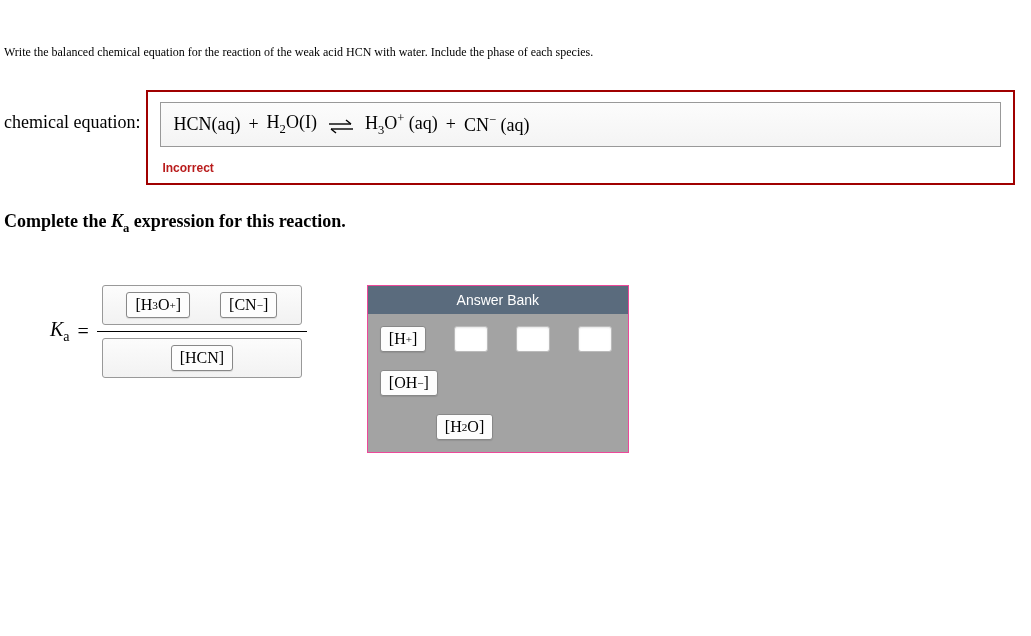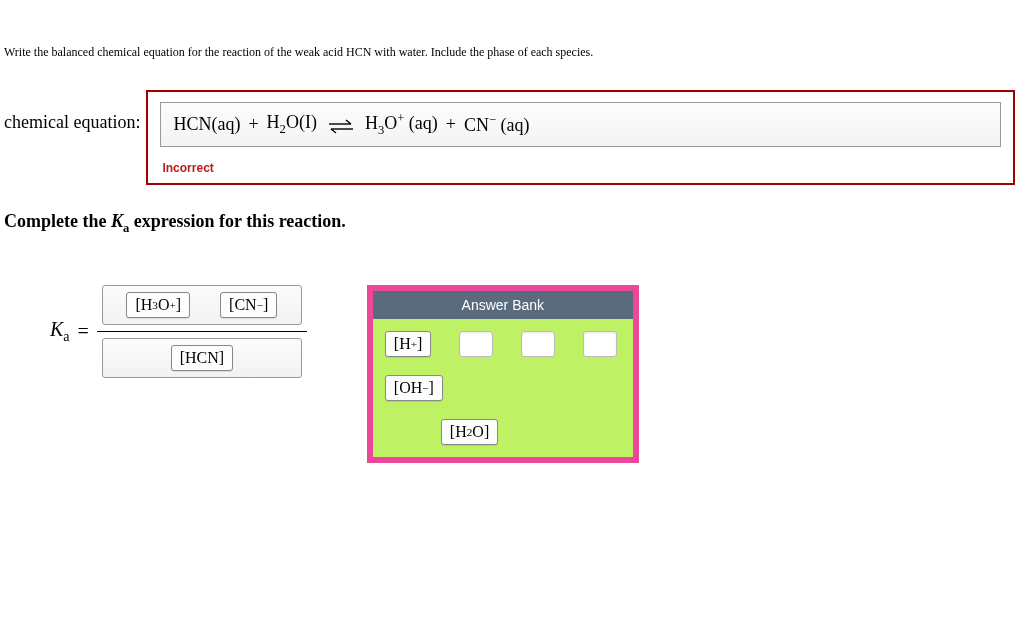--- a/index.html
+++ b/index.html
@@ -92,23 +92,23 @@
     border: 1px solid #888;
     border-radius: 3px;
     background: #fdfdfd;
     padding: 3px 8px;
     font-size: 16px;
     display: inline-flex;
     align-items: center;
     box-shadow: 0 1px 1px rgba(0,0,0,0.1);
   }
   .answer-bank {
-    border: 6px solid #ec4899;
+    border: 1px solid #ec4899;
     width: 260px;
-    background: #bef264;
+    background: #a3a3a3;
   }
   .ab-header {
     background: #5a6b7d;
     color: #fff;
     font-family: Arial, sans-serif;
     font-size: 14px;
     text-align: center;
     padding: 6px 0;
   }
   .ab-body {

